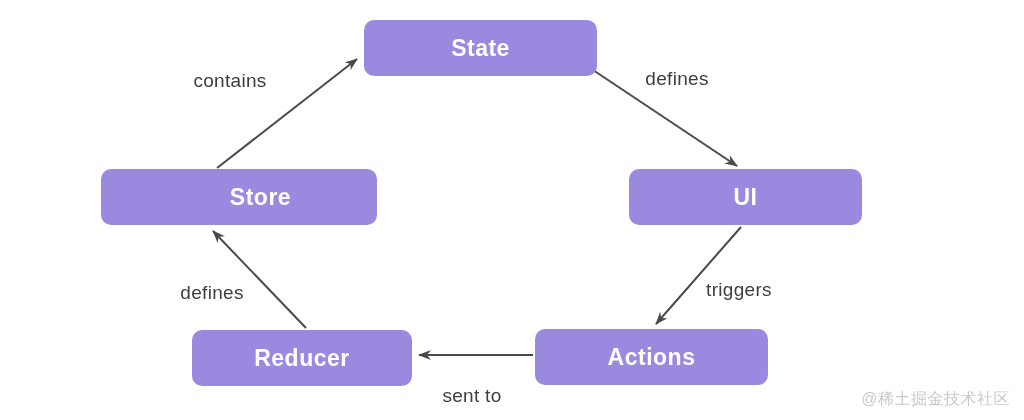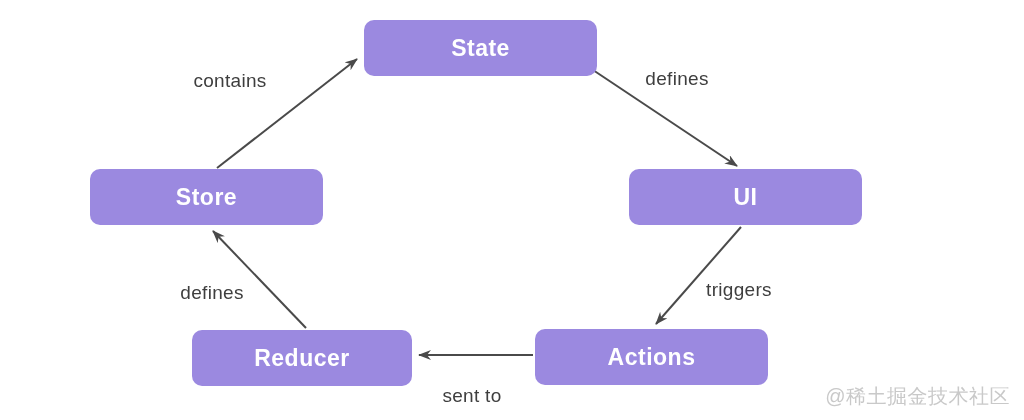--- a/index.html
+++ b/index.html
@@ -34,21 +34,21 @@
     border-radius: 10px;
     display: flex;
     align-items: center;
     justify-content: center;
     color: var(--node-text);
     font-size: 23px;
     font-weight: bold;
     letter-spacing: 0.5px;
   }
   .node-state   { left: 364px; top: 20px;  }
-  .node-store   { left: 90px;  top: 169px; }
+  .node-store   { left: 101px;  top: 169px; padding-left: 43px; }
   .node-ui      { left: 629px; top: 169px; }
   .node-reducer { left: 192px; top: 330px; width: 220px; }
   .node-actions { left: 535px; top: 329px; align-items: center; }
   .edge-label {
     position: absolute;
     transform: translate(-50%, -50%);
     color: var(--label-color);
     font-size: 19px;
     font-weight: normal;
     letter-spacing: 0.3px;
@@ -57,21 +57,21 @@
   .label-contains { left: 230px; top: 81px;  }
   .label-defines  { left: 677px; top: 79px;  }
   .label-triggers { left: 739px; top: 290px; }
   .label-sentto   { left: 472px; top: 376px; margin-top: 20px; }
   .label-updates  { left: 212px; top: 293px; }
   .watermark {
     position: absolute;
     right: 14px;
     bottom: 10px;
     color: var(--watermark-color);
-    font-size: 20px;
+    font-size: 16px;
     letter-spacing: 0.5px;
   }
 </style>
 </head>
 <body>
 
 <div class="canvas">
 
   <svg class="edges-svg" viewBox="0 0 1024 420" xmlns="http://www.w3.org/2000/svg">
     <defs>

